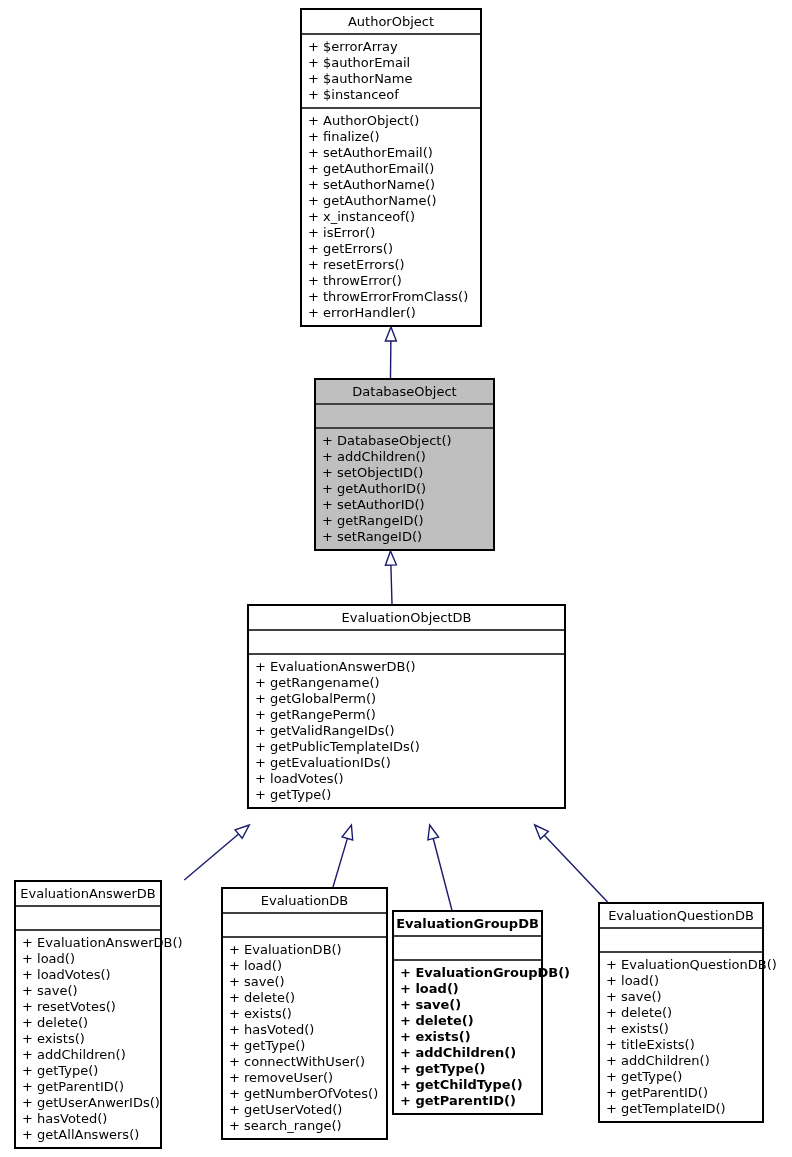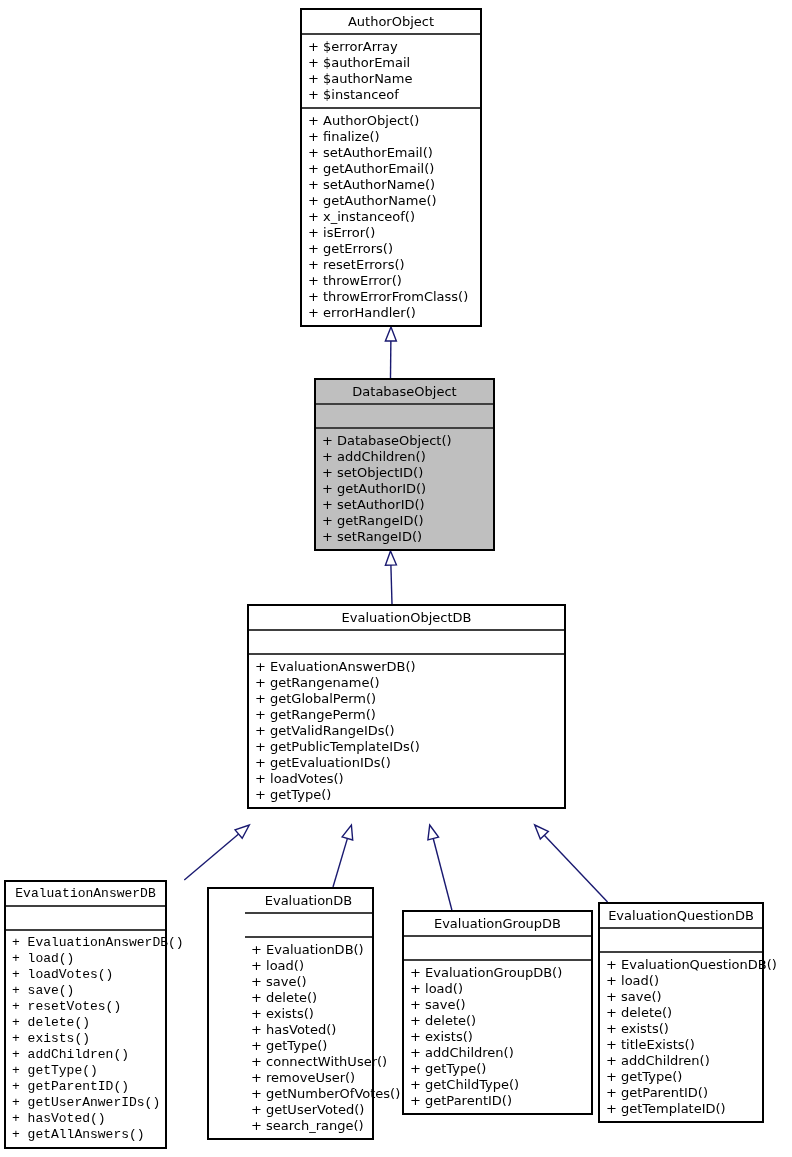--- a/index.html
+++ b/index.html
@@ -118,58 +118,58 @@
         <div class="uml-member">+ getRangename()</div>
         <div class="uml-member">+ getGlobalPerm()</div>
         <div class="uml-member">+ getRangePerm()</div>
         <div class="uml-member">+ getValidRangeIDs()</div>
         <div class="uml-member">+ getPublicTemplateIDs()</div>
         <div class="uml-member">+ getEvaluationIDs()</div>
         <div class="uml-member">+ loadVotes()</div>
         <div class="uml-member">+ getType()</div>
       </div>
     </div>
-    <div class="uml-class" style="left: 4px; top: 880px; width: 163px; font-family: Liberation Mono, monospace;">
+    <div class="uml-class" style="left: 14px; top: 880px; width: 148px;">
       <div class="uml-title">EvaluationAnswerDB</div>
       <div class="uml-attrs empty"></div>
       <div class="uml-methods">
         <div class="uml-member">+ EvaluationAnswerDB()</div>
         <div class="uml-member">+ load()</div>
         <div class="uml-member">+ loadVotes()</div>
         <div class="uml-member">+ save()</div>
         <div class="uml-member">+ resetVotes()</div>
         <div class="uml-member">+ delete()</div>
         <div class="uml-member">+ exists()</div>
         <div class="uml-member">+ addChildren()</div>
         <div class="uml-member">+ getType()</div>
         <div class="uml-member">+ getParentID()</div>
         <div class="uml-member">+ getUserAnwerIDs()</div>
         <div class="uml-member">+ hasVoted()</div>
         <div class="uml-member">+ getAllAnswers()</div>
       </div>
     </div>
-    <div class="uml-class" style="left: 207px; top: 887px; width: 167px; padding-left: 36px;">
+    <div class="uml-class" style="left: 221px; top: 887px; width: 167px;">
       <div class="uml-title">EvaluationDB</div>
       <div class="uml-attrs empty"></div>
       <div class="uml-methods">
         <div class="uml-member">+ EvaluationDB()</div>
         <div class="uml-member">+ load()</div>
         <div class="uml-member">+ save()</div>
         <div class="uml-member">+ delete()</div>
         <div class="uml-member">+ exists()</div>
         <div class="uml-member">+ hasVoted()</div>
         <div class="uml-member">+ getType()</div>
         <div class="uml-member">+ connectWithUser()</div>
         <div class="uml-member">+ removeUser()</div>
         <div class="uml-member">+ getNumberOfVotes()</div>
         <div class="uml-member">+ getUserVoted()</div>
         <div class="uml-member">+ search_range()</div>
       </div>
     </div>
-    <div class="uml-class" style="left: 402px; top: 910px; width: 191px;">
+    <div class="uml-class" style="left: 392px; top: 910px; width: 151px; font-weight: bold;">
       <div class="uml-title">EvaluationGroupDB</div>
       <div class="uml-attrs empty"></div>
       <div class="uml-methods">
         <div class="uml-member">+ EvaluationGroupDB()</div>
         <div class="uml-member">+ load()</div>
         <div class="uml-member">+ save()</div>
         <div class="uml-member">+ delete()</div>
         <div class="uml-member">+ exists()</div>
         <div class="uml-member">+ addChildren()</div>
         <div class="uml-member">+ getType()</div>

